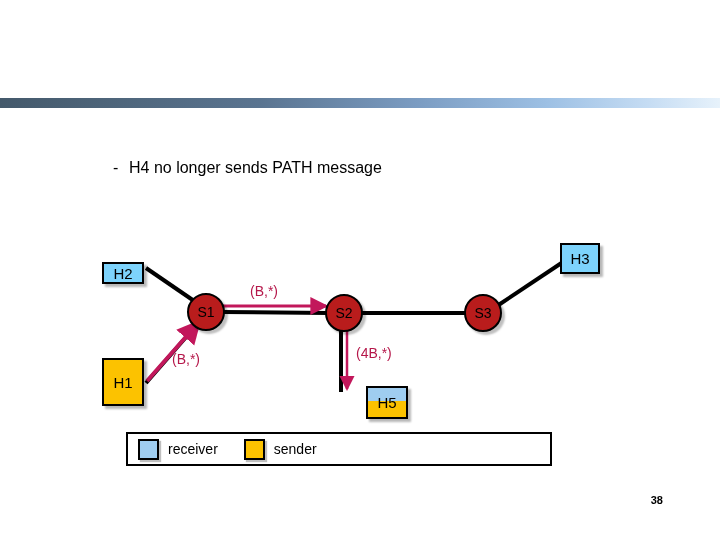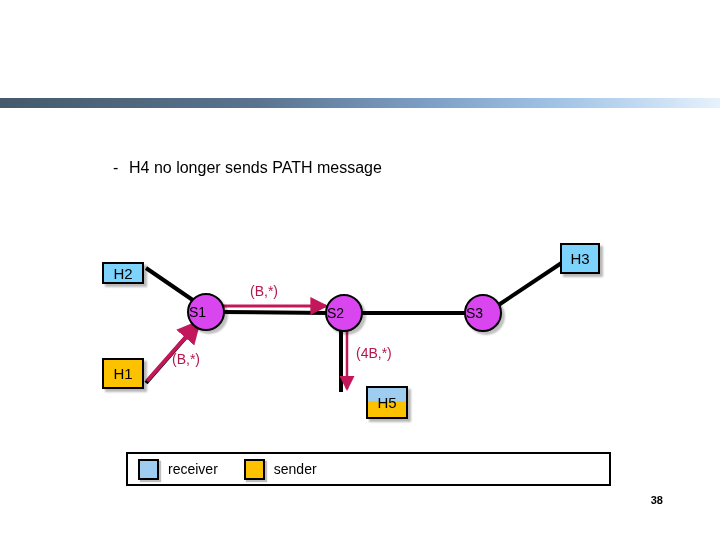--- a/index.html
+++ b/index.html
@@ -110,38 +110,39 @@
   }
   .host .lbl { position: relative; z-index: 2; }
   .host.receiver { background: #7dd3fc; }
   .host.sender   { background: #fcc200; }
   .host.both {
     background: linear-gradient(to bottom, #9fcdf0 0%, #9fcdf0 46%, #fcc200 46%, #fcc200 100%);
     margin-left: 44px;
   }
 
   #host-h2 { left: 102px; top: 262px; width: 42px; height: 22px; }
-  #host-h1 { left: 102px; top: 358px; width: 42px; height: 31px; }
+  #host-h1 { left: 102px; top: 358px; width: 42px; height: 48px; }
   #host-h3 { left: 560px; top: 243px; width: 40px; height: 31px; }
   #host-h5 { left: 322px; top: 386px; width: 42px; height: 33px; }
 
   
   .router {
     position: absolute;
     box-sizing: border-box;
     width: 38px;
     height: 38px;
     border-radius: 50%;
     border: 2px solid #000000;
-    background: #d946ef;
+    background: #b91c1c;
     box-shadow: 3px 3px 2px rgba(0,0,0,0.25);
     font-size: 14px;
     color: #000000;
     display: flex;
     align-items: center;
+    justify-content: center;
   }
   #router-s1 { left: 187px; top: 293px; }
   #router-s2 { left: 325px; top: 294px; }
   #router-s3 { left: 464px; top: 294px; }
 
   
   .flow-label {
     position: absolute;
     color: #b5174a;
     font-size: 14px;
@@ -149,27 +150,26 @@
   }
   #flow-b-top  { left: 250px; top: 283px; }
   #flow-b-left { left: 172px; top: 351px; }
   #flow-2b     { left: 356px; top: 345px; }
 
   
   .legend {
     position: absolute;
     left: 126px;
     top: 432px;
-    width: 485px;
+    width: 426px;
     height: 34px;
     box-sizing: border-box;
     border: 2px solid #000000;
     background: #ffffff;
     display: flex;
-    margin-top: 20px;
   }
   .legend-item {
     display: flex;
     align-items: center;
     white-space: nowrap;
   }
   .legend-item .swatch {
     width: 21px;
     height: 21px;
     box-sizing: border-box;

